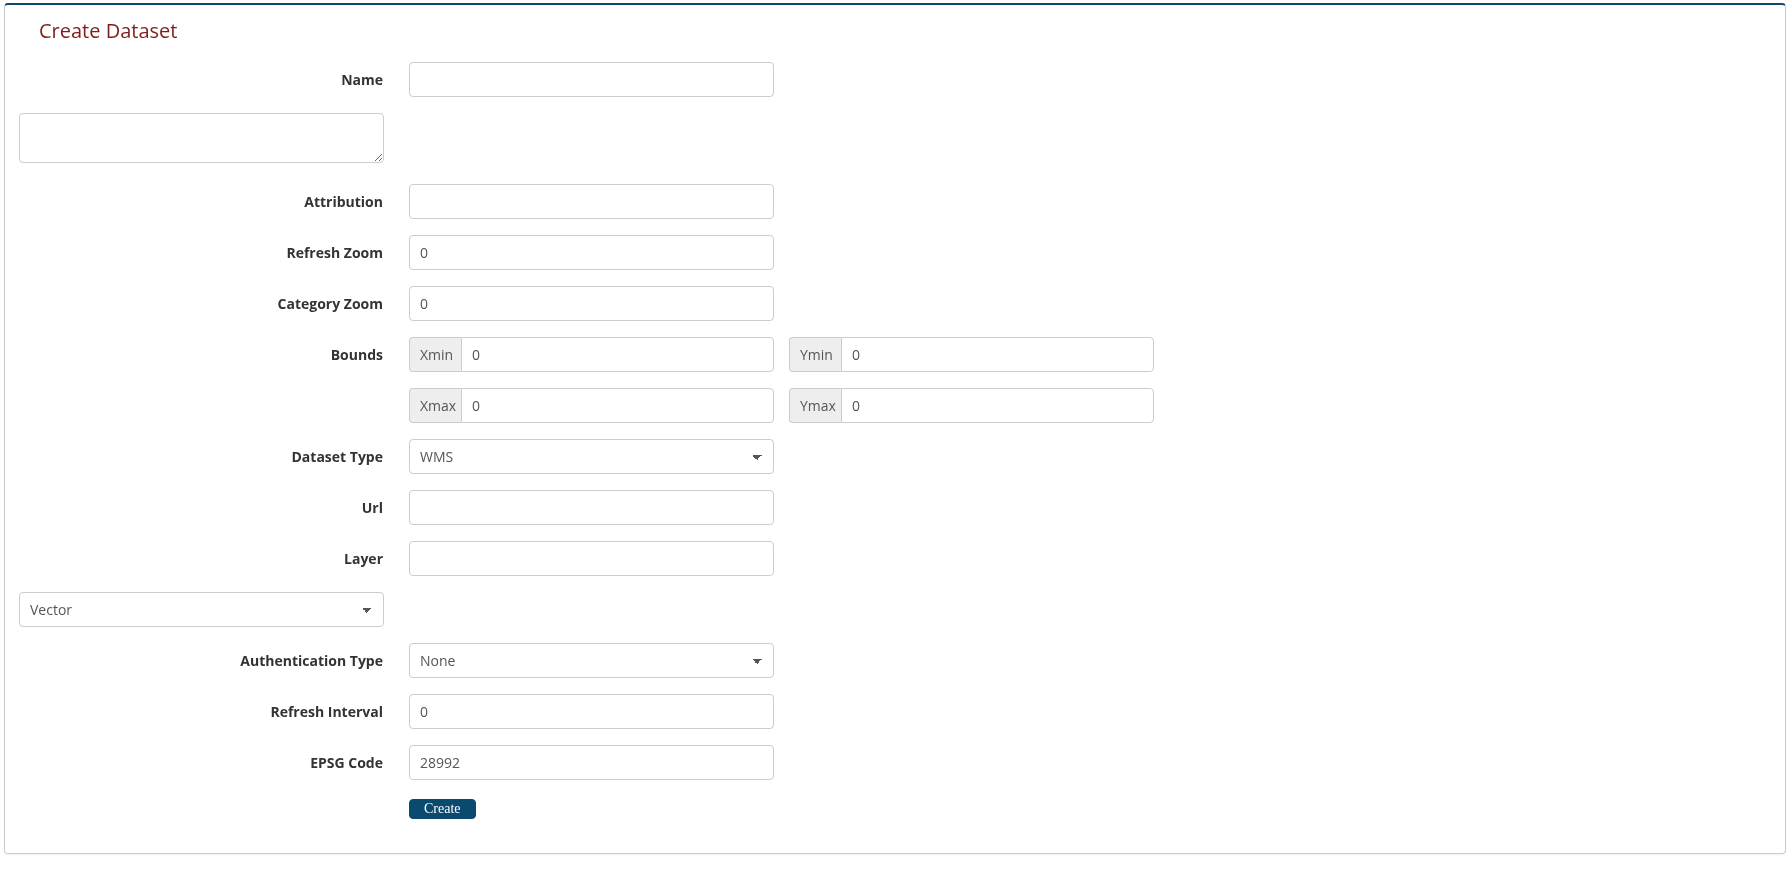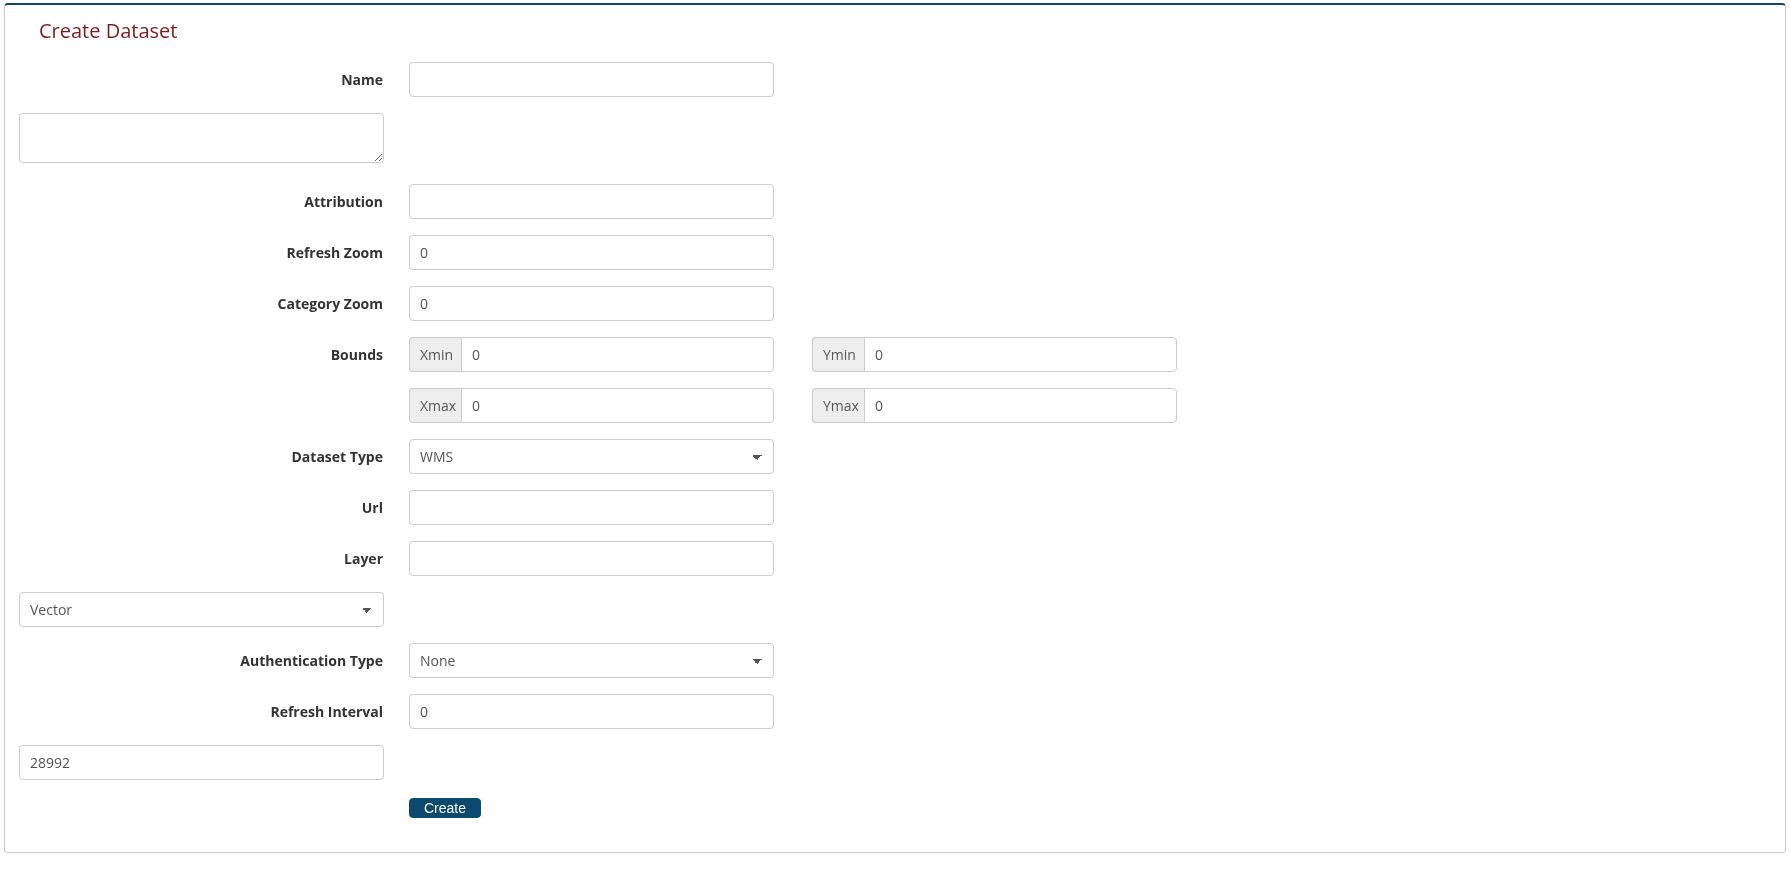--- a/index.html
+++ b/index.html
@@ -41,21 +41,21 @@
     font-weight: 700;
     font-size: 14px;
     color: #333;
   }
   .field-col {
     width: 365px;
     flex: 0 0 365px;
   }
   .field-col-wide {
     display: flex;
-    gap: 38px;
+    gap: 15px;
   }
   .input-text, .textarea, .select {
     width: 100%;
     padding: 7px 10px;
     font-size: 14px;
     border: 1px solid #ccc;
     border-radius: 4px;
     color: #555;
     background: #fff;
     font-family: inherit;
@@ -107,21 +107,21 @@
     background: #fff;
   }
   .btn-primary {
     background: #0b4a6f;
     color: #fff;
     border: 1px solid #0b4a6f;
     border-radius: 4px;
     padding: 1px 14px;
     font-size: 14px;
     cursor: pointer;
-    font-family: Liberation Sans, sans-serif;
+    font-family: Liberation Serif, serif;
   }
   .bounds-row .field-col { width: auto; flex: 0 0 auto; }
 </style>
 </head>
 <body>
 
 <div class="panel">
   <div class="panel-title">Create Dataset</div>
 
   <div class="form">
@@ -229,20 +229,21 @@
     </div>
 
     <div class="row">
       <div class="label-col">Refresh Interval</div>
       <div class="field-col">
         <input type="text" class="input-text" value="0" style="">
       </div>
     </div>
 
     <div class="row">
+      <div class="label-col">EPSG Code</div>
       <div class="field-col">
         <input type="text" class="input-text" value="28992" style="">
       </div>
     </div>
 
 
     <div class="row">
       <div class="label-col"></div>
       <div class="field-col">
         <button class="btn-primary">Create</button>

